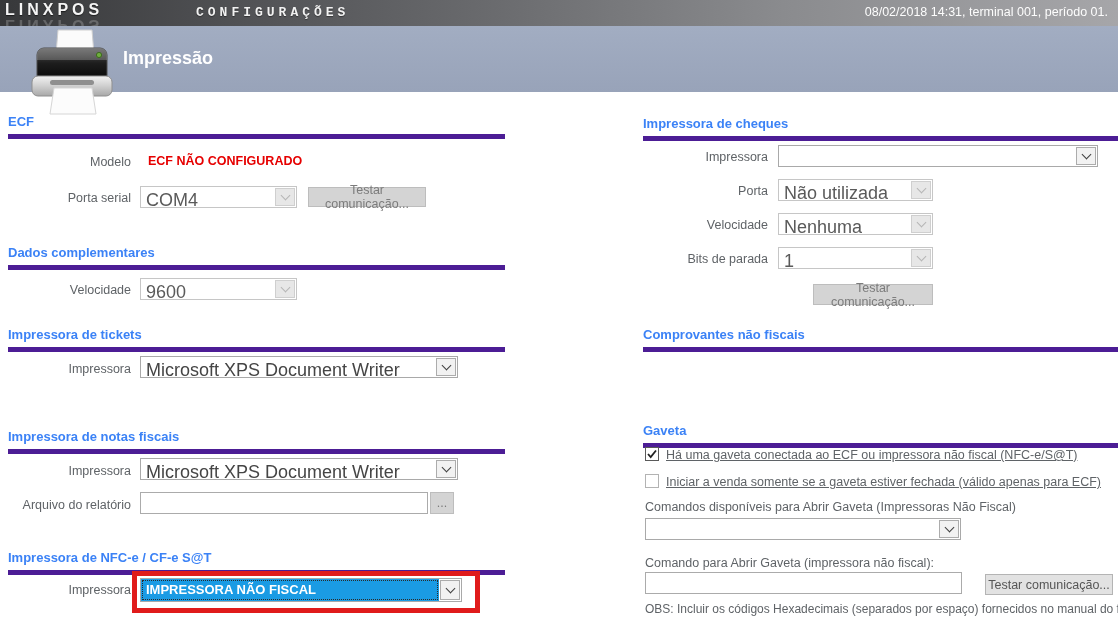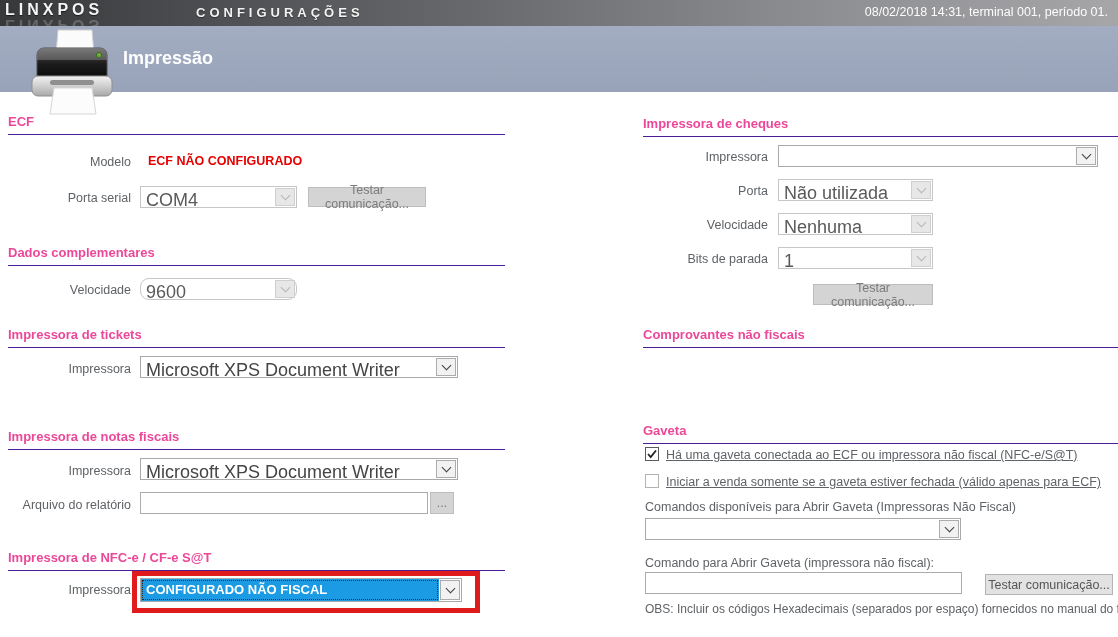--- a/index.html
+++ b/index.html
@@ -19,40 +19,40 @@
   .logo {
     position:absolute; left:5px; top:1px; font-size:16px; font-weight:bold;
     letter-spacing:4px; color:#f4f4f4; text-shadow:0 1px 1px rgba(0,0,0,.55);
   }
   .logo-reflect {
     position:absolute; left:5px; top:16px; font-size:16px; font-weight:bold;
     letter-spacing:4px; color:#f4f4f4; opacity:.22; transform:scaleY(-1);
   }
   .configurações-title {
     position:absolute; left:196px; top:5px; font-size:13px; font-weight:bold;
-    letter-spacing:4px; color:#f2f2f2; text-shadow:0 1px 1px rgba(0,0,0,.4);
+    letter-spacing:4px; color:#f2f2f2; text-shadow:0 1px 1px rgba(0,0,0,.4);font-family:Liberation Mono, monospace;
   }
   .status-text {
     position:absolute; right:10px; top:5px; font-size:12.5px; color:#fdfdfd;
   }
 
   
   #band {
     position:absolute; left:0; top:26px; width:1118px; height:66px;
     background:linear-gradient(to bottom,#a2adc2,#98a3b9);
   }
   .page-title {
     position:absolute; left:123px; top:22px; font-size:18px; font-weight:bold; color:#fff;
   }
   .printer-wrap { position:absolute; left:28px; top:2px; width:88px; height:96px; }
 
   
   .sec-h {
-    position:absolute; font-size:13px; font-weight:bold; color:#ec4899;
-    padding-bottom:5px; border-bottom:1px solid #4c1d95;
+    position:absolute; font-size:13px; font-weight:bold; color:#3b82f6;
+    padding-bottom:5px; border-bottom:5px solid #4c1d95;
   }
 
   
   .lbl { position:absolute; width:123px; text-align:right; font-size:12.5px; color:#5f6367; }
   .lbl-r { position:absolute; width:125px; text-align:right; font-size:12.5px; color:#5f6367; }
   .free-lbl { position:absolute; font-size:12.5px; color:#5f6367; }
 
   .err-value { position:absolute; font-size:12.5px; font-weight:bold; color:#e60000; }
 
   
@@ -165,21 +165,21 @@
     <span class="dd-text">COM4</span>
     <span class="dd-btn">
         <i class="chev"></i>
       </span>
   </div>
   <div class="btn" style="left:308px; top:187px; width:118px; height:20px;">Testar comunicação...</div>
 
   <div class="sec-h" style="left:8px; top:245px; width:497px;">Dados complementares</div>
 
   <div class="lbl" style="left:8px; top:283px;">Velocidade</div>
-  <div class="dd disabled" style="left:140px; top:278px; width:157px;border-radius:9px;">
+  <div class="dd disabled" style="left:140px; top:278px; width:157px;">
     <span class="dd-text">9600</span>
     <span class="dd-btn">
         <i class="chev"></i>
       </span>
   </div>
 
   <div class="sec-h" style="left:8px; top:327px; width:497px;">Impressora de tickets</div>
 
   <div class="lbl" style="left:8px; top:362px;">Impressora</div>
   <div class="dd" style="left:140px; top:356px; width:318px;">
@@ -200,21 +200,21 @@
   </div>
 
   <div class="lbl" style="left:8px; top:498px;">Arquivo do relatório</div>
   <input class="txt" style="left: 140px; top: 492px; width: 288px;" readonly="" value="">
   <div class="btn" style="left:430px; top:492px; width:24px; height:22px;">...</div>
 
   <div class="sec-h" style="left:8px; top:550px; width:497px;">Impressora de NFC-e / CF-e S@T</div>
 
   <div class="lbl" style="left:8px; top:583px;">Impressora</div>
   <div class="dd selected" style="left:140px; top:578px; width:322px;">
-    <span class="dd-text">CONFIGURADO NÃO FISCAL</span>
+    <span class="dd-text">IMPRESSORA NÃO FISCAL</span>
     <span class="dd-btn">
         <i class="chev"></i>
       </span>
   </div>
   <div class="annotation" style="left:132px; top:571px; width:348px; height:42px;"></div>
 
   <div class="sec-h" style="left:643px; top:116px; width:475px;">Impressora de cheques</div>
 
   <div class="lbl-r" style="left:643px; top:150px;">Impressora</div>
   <div class="dd" style="left:778px; top:145px; width:320px;">

